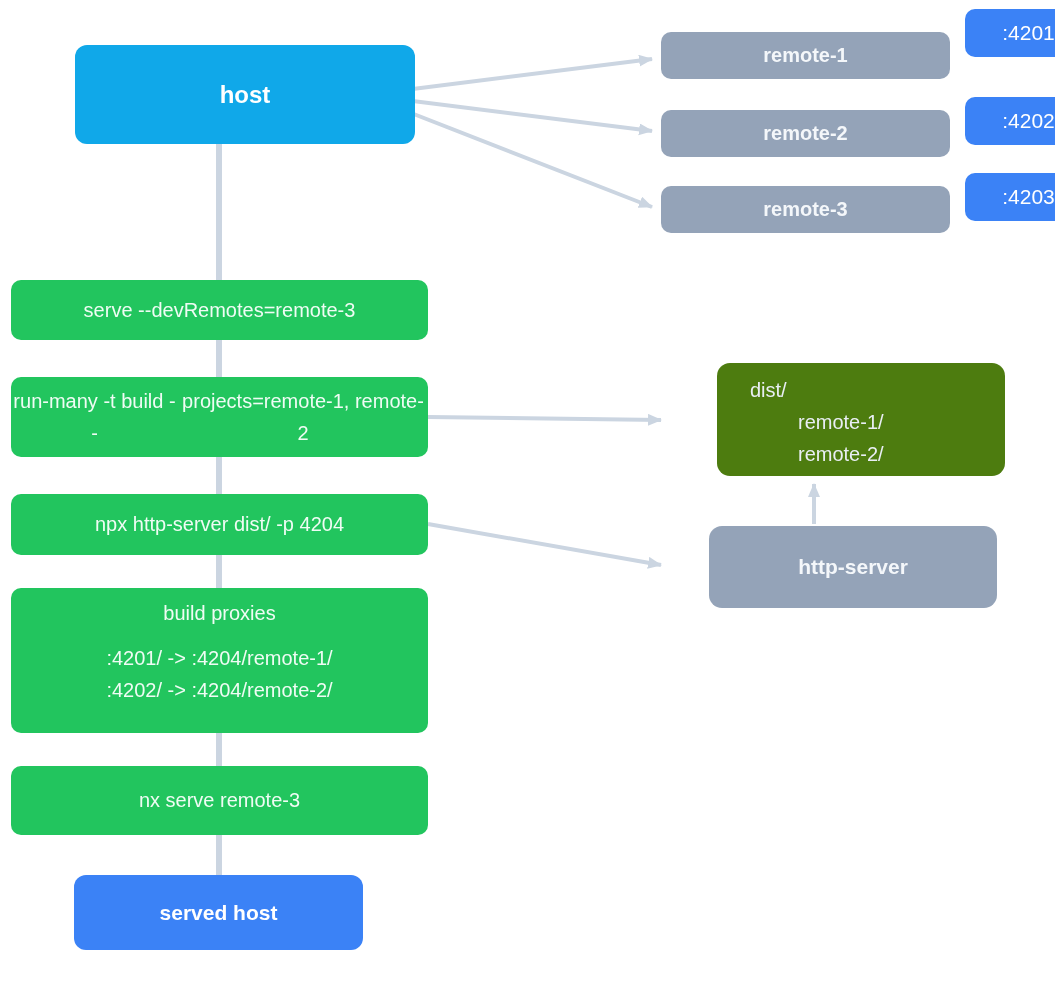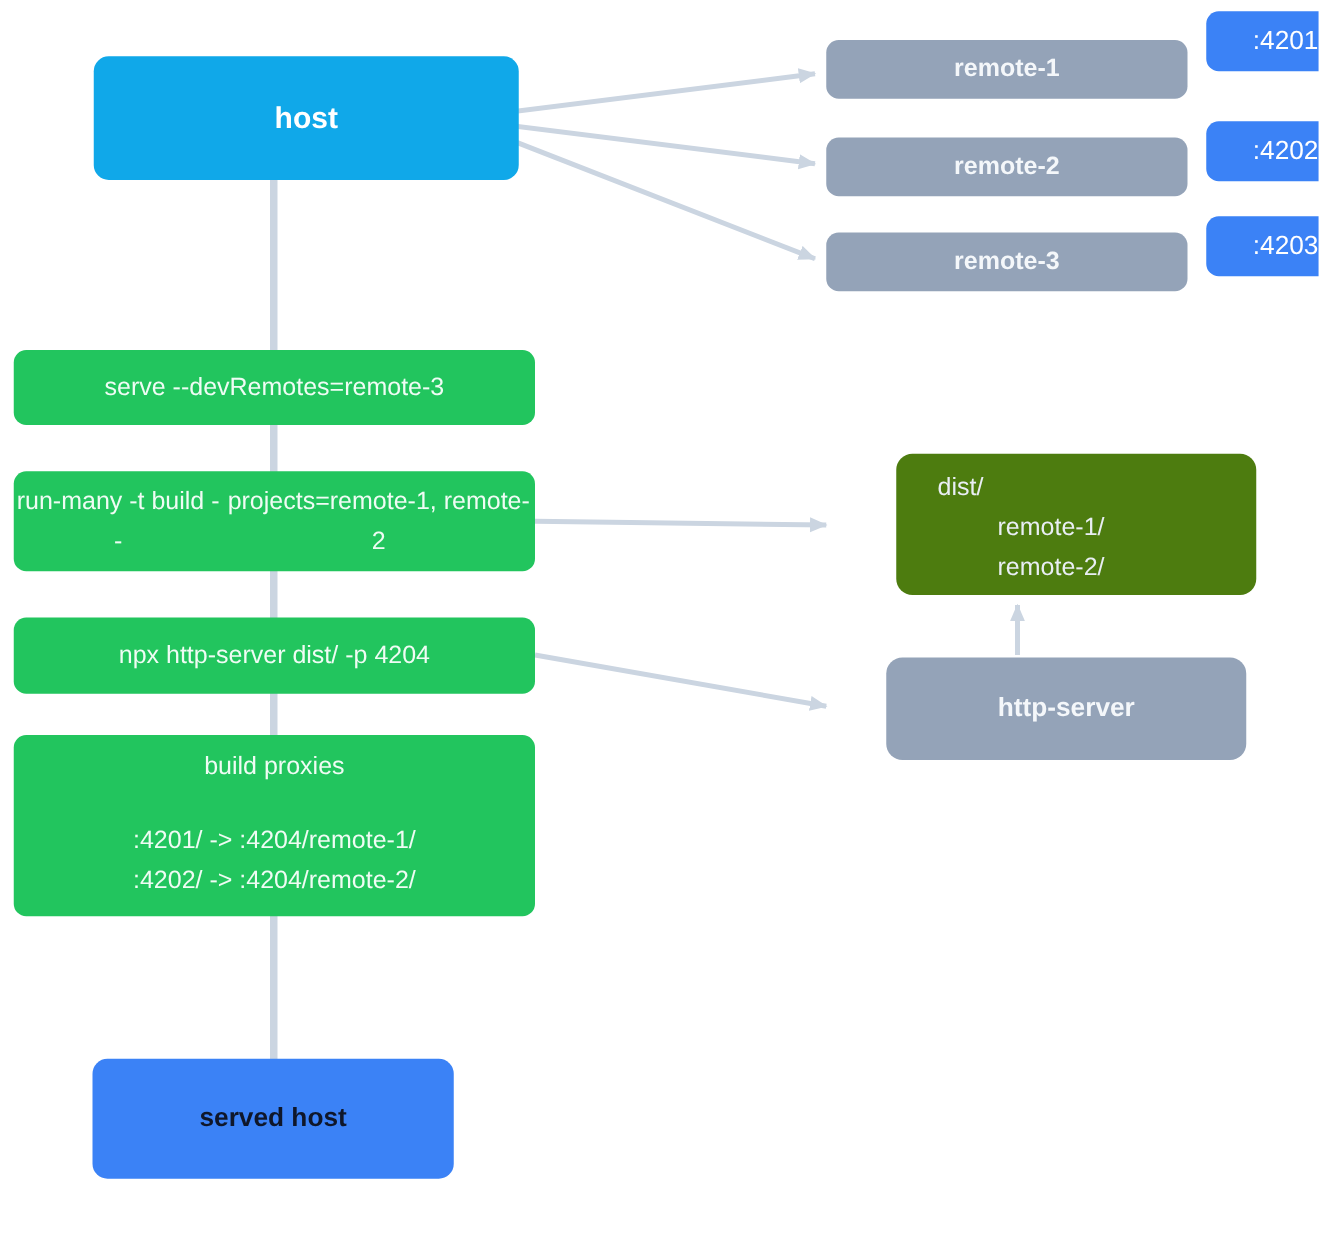--- a/index.html
+++ b/index.html
@@ -17,23 +17,23 @@
     box-sizing:border-box;
     border-radius:10px;
     text-align:right;
   }
   .host{
     left:75px;top:45px;width:340px;height:99px;
     background:#10A8E9;border-radius:12px;
     color:#ffffff;font-weight:bold;font-size:24px;
   }
   .served{
-    left:74px;top:847px;width:289px;height:96px;
+    left:74px;top:875px;width:289px;height:75px;
     background:#3B82F6;border-radius:12px;
-    color:#0f172a;font-weight:bold;font-size:21px;
+    color:#ffffff;font-weight:bold;font-size:21px;
   }
   .remote{
     left:661px;width:289px;height:47px;
     background:#94A3B8;
     color:#F4F7FA;font-weight:bold;font-size:20px;
   }
   .remote-1{top:32px;}
   .remote-2{top:110px;}
   .remote-3{top:186px;}
   .badge{
@@ -52,21 +52,21 @@
     text-align:center;
   }
   .cmd-serve{top:280px;height:60px;}
   .cmd-runmany{top:377px;height:80px;flex-direction:row;line-height:32px;justify-content:space-between;}
   .cmd-npx{top:494px;height:61px;}
   .cmd-proxies{
     top:588px;height:145px;
     flex-direction:column;justify-content:flex-start;
     padding-top:12px;line-height:26px;
   }
-  .cmd-proxies .proxy-lines{line-height:32px;margin-top:30px;}
+  .cmd-proxies .proxy-lines{line-height:32px;margin-top:16px;}
   .cmd-nxserve{top:766px;height:69px;}
   .dist{
     left:670px;top:363px;width:288px;height:113px;
     background:#4d7c0f;border-radius:13px;
     flex-direction:column;align-items:flex-start;justify-content:flex-start;
     padding:11px 0 0 33px;
     color:#E9EEF4;font-size:20px;line-height:32px;margin-left:47px;
   }
   .dist .indent{padding-left:48px;}
   .httpserver{
@@ -133,20 +133,23 @@
   </div>
 
   <div class="box cmd cmd-proxies">
     <div>build proxies</div>
     <div class="proxy-lines">
       <div>:4201/ -&gt; :4204/remote-1/</div>
       <div>:4202/ -&gt; :4204/remote-2/</div>
     </div>
   </div>
 
+  <div class="box cmd cmd-nxserve">
+    <span>nx serve remote-3</span>
+  </div>
 
   <div class="box dist">
     <div>dist/</div>
     <div class="indent">remote-1/</div>
     <div class="indent">remote-2/</div>
   </div>
 
   <div class="box httpserver">
     <span>http-server</span>
   </div>

